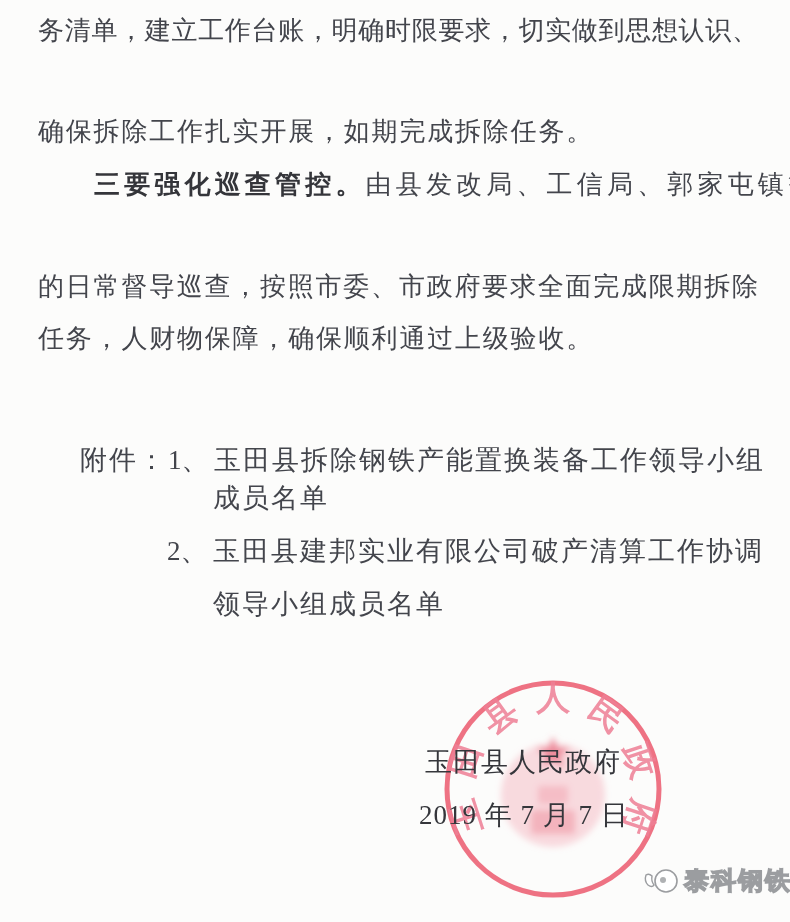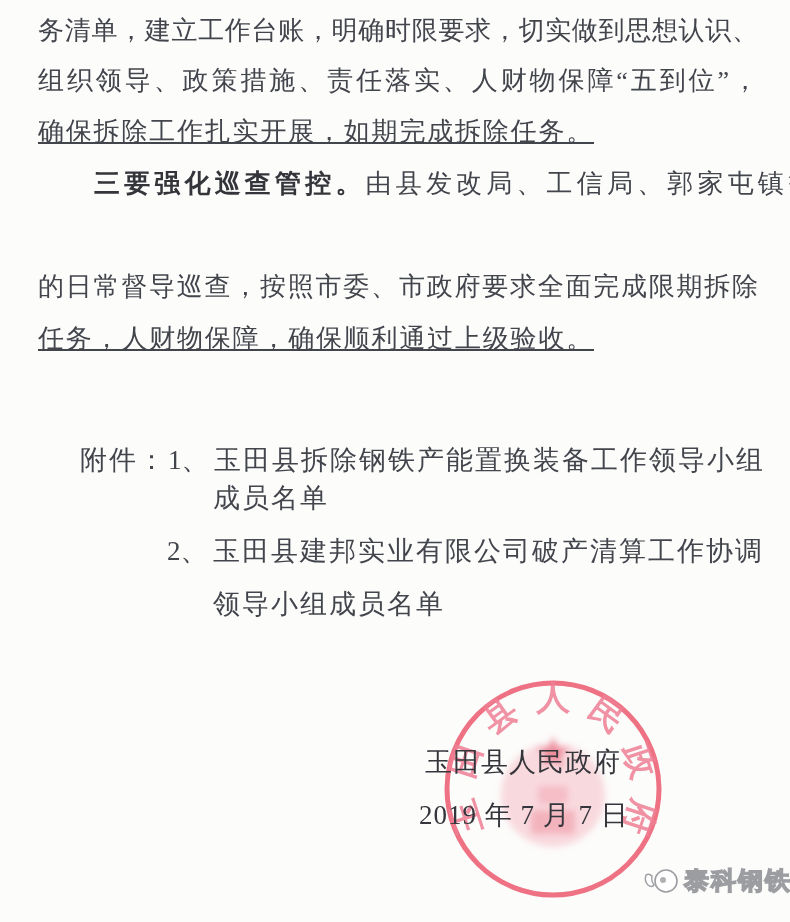--- a/index.html
+++ b/index.html
@@ -10,24 +10,24 @@
     overflow:hidden;position:relative;
   }
   .page{position:absolute;inset:0;background:#fcfcfb;}
   
   .bline{
     position:absolute;left:38px;width:720px;
     font-size:26px;color:#43454c;
     text-align:justify;text-align-last:justify;
     line-height:34px;white-space:normal;
   }
-  .bline.last{text-align-last:left;letter-spacing:1.8px;text-decoration:underline;}
+  .bline.last{text-align-last:left;letter-spacing:1.8px;}
   .bline .lead{
     font-weight:700;color:#34353a;
-    font-family:Liberation Serif, serif;
+    font-family:Liberation Sans, sans-serif;
   }
   .indent{padding-left:56px;}
   
   .aline{
     position:absolute;font-size:27px;color:#43454c;
     letter-spacing:2px;line-height:34px;white-space:nowrap;
   }
   .aline .alabel{display:inline-block;width:88px;letter-spacing:2px;margin-top:16px;}
   .aline .anum{display:inline-block;width:46px;letter-spacing:0;}
   
@@ -54,21 +54,20 @@
     text-shadow:0 0 1px #aeb0b3;
     white-space:nowrap;
   }
 </style>
 </head>
 <body>
 
 <div class="page">
 
   <div class="bline" style="top:14px">务清单，建立工作台账，明确时限要求，切实做到思想认识、</div>
-  <div class="bline" style="top:64px">组织领导、政策措施、责任落实、人财物保障“五到位”，</div>
   <div class="bline last" style="top:115px">确保拆除工作扎实开展，如期完成拆除任务。</div>
 
   <div class="bline indent" style="top:167px"><span class="lead">三要强化巡查管控。</span><span>由县发改局、工信局、郭家屯镇等</span></div>
   <div class="bline" style="top:270px">的日常督导巡查，按照市委、市政府要求全面完成限期拆除</div>
   <div class="bline last" style="top:322px">任务，人财物保障，确保顺利通过上级验收。</div>
 
   <div class="aline" style="left:80px;top:427px"><span class="alabel">附件：</span><span class="anum">1、</span><span>玉田县拆除钢铁产能置换装备工作领导小组</span></div>
   <div class="aline" style="left:213px;top:481px">成员名单</div>
 
   <div class="aline" style="left:167px;top:534px"><span class="anum">2、</span><span>玉田县建邦实业有限公司破产清算工作协调</span></div>

